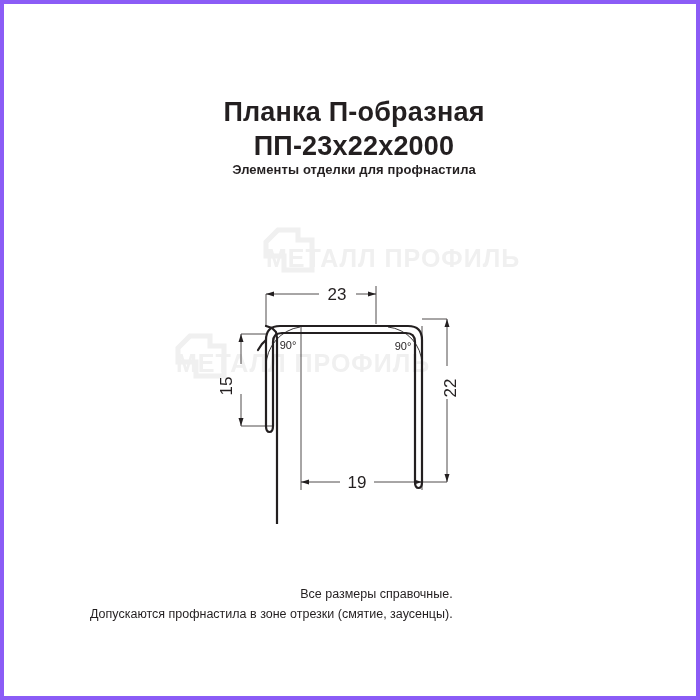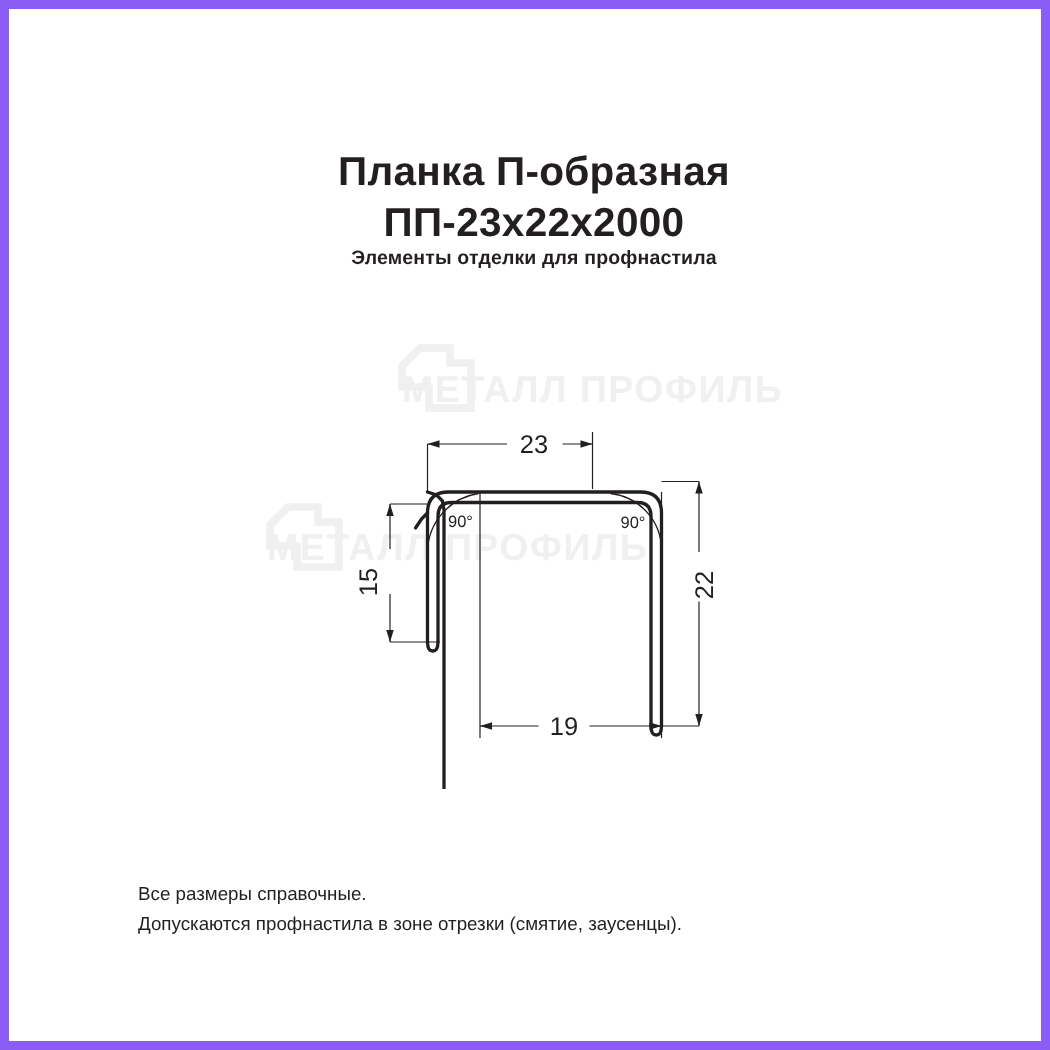--- a/index.html
+++ b/index.html
@@ -11,21 +11,21 @@
     width: 700px;
     height: 700px;
     font-family: "Liberation Sans", sans-serif;
     color: #231f20;
     position: relative;
     overflow: hidden;
   }
   .page {
     position: absolute;
     inset: 0;
-    border: 6px solid #8b5cf6;
+    border: 4px solid #8b5cf6;
     box-sizing: border-box;
   }
   .title-block {
     position: absolute;
     top: 92px;
     left: 0;
     width: 700px;
     text-align: center;
   }
   .title-line1 {
@@ -42,21 +42,21 @@
     margin-top: 2px;
   }
   .subtitle {
     font-size: 13px;
     font-weight: bold;
     letter-spacing: 0.1px;
   }
   .drawing {
     position: absolute;
     top: 190px;
-    left: 17px;
+    left: 0;
     width: 680px;
     height: 330px;
   }
   .watermark {
     position: absolute;
     pointer-events: none;
     user-select: none;
     color: #f0f0f0;
     font-weight: bold;
     white-space: nowrap;
@@ -77,20 +77,21 @@
     position: absolute;
     pointer-events: none;
   }
   .notes {
     position: absolute;
     left: 86px;
     top: 580px;
     font-size: 12.5px;
     line-height: 20px;
     color: #231f20;
+    text-align: right;
   }
   .notes div { white-space: nowrap; }
   svg { display: block; }
   text { font-family: "Liberation Sans", sans-serif; fill: #231f20; }
 </style>
 </head>
 <body>
 
 <div class="page">
 

